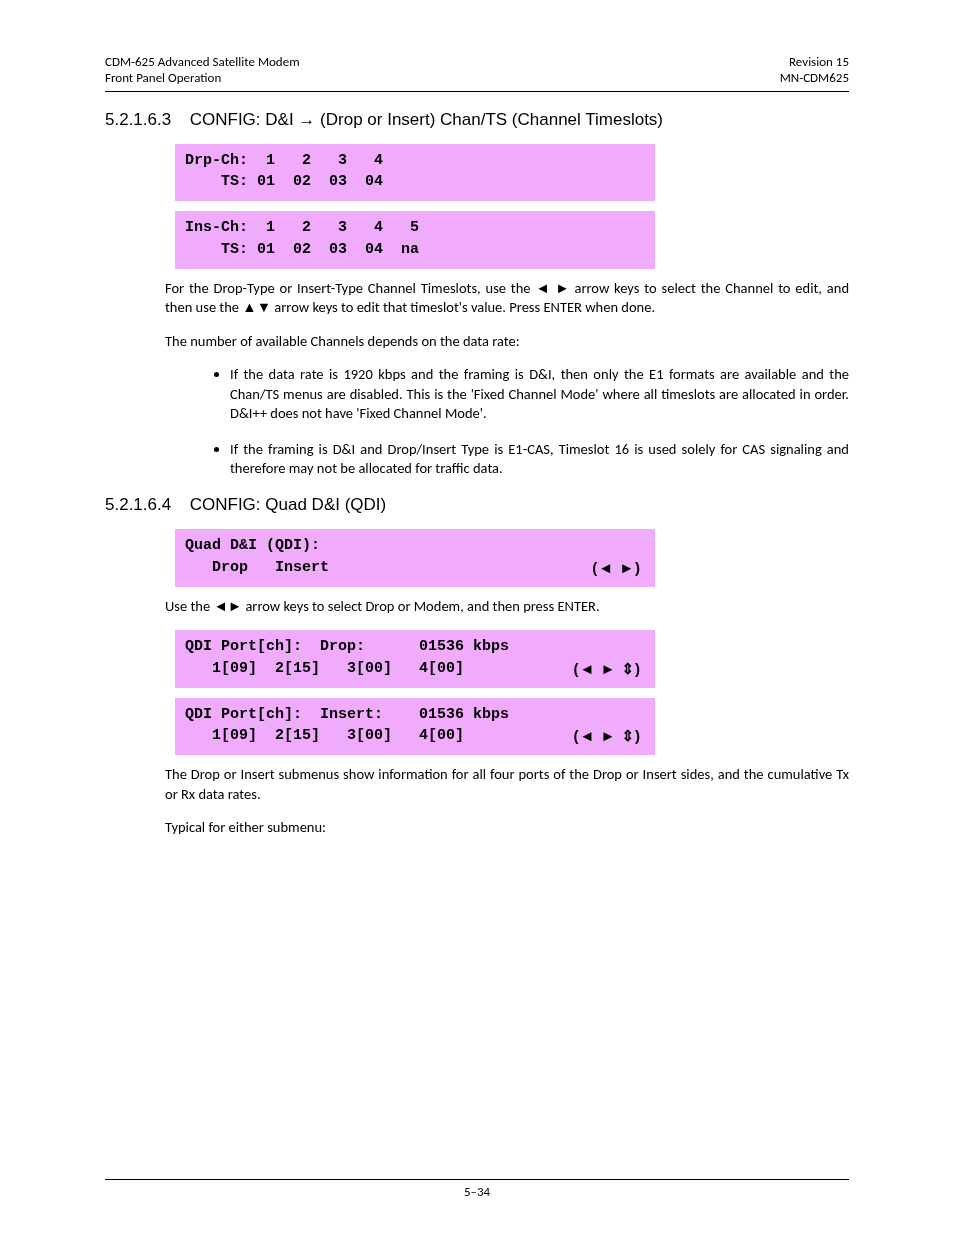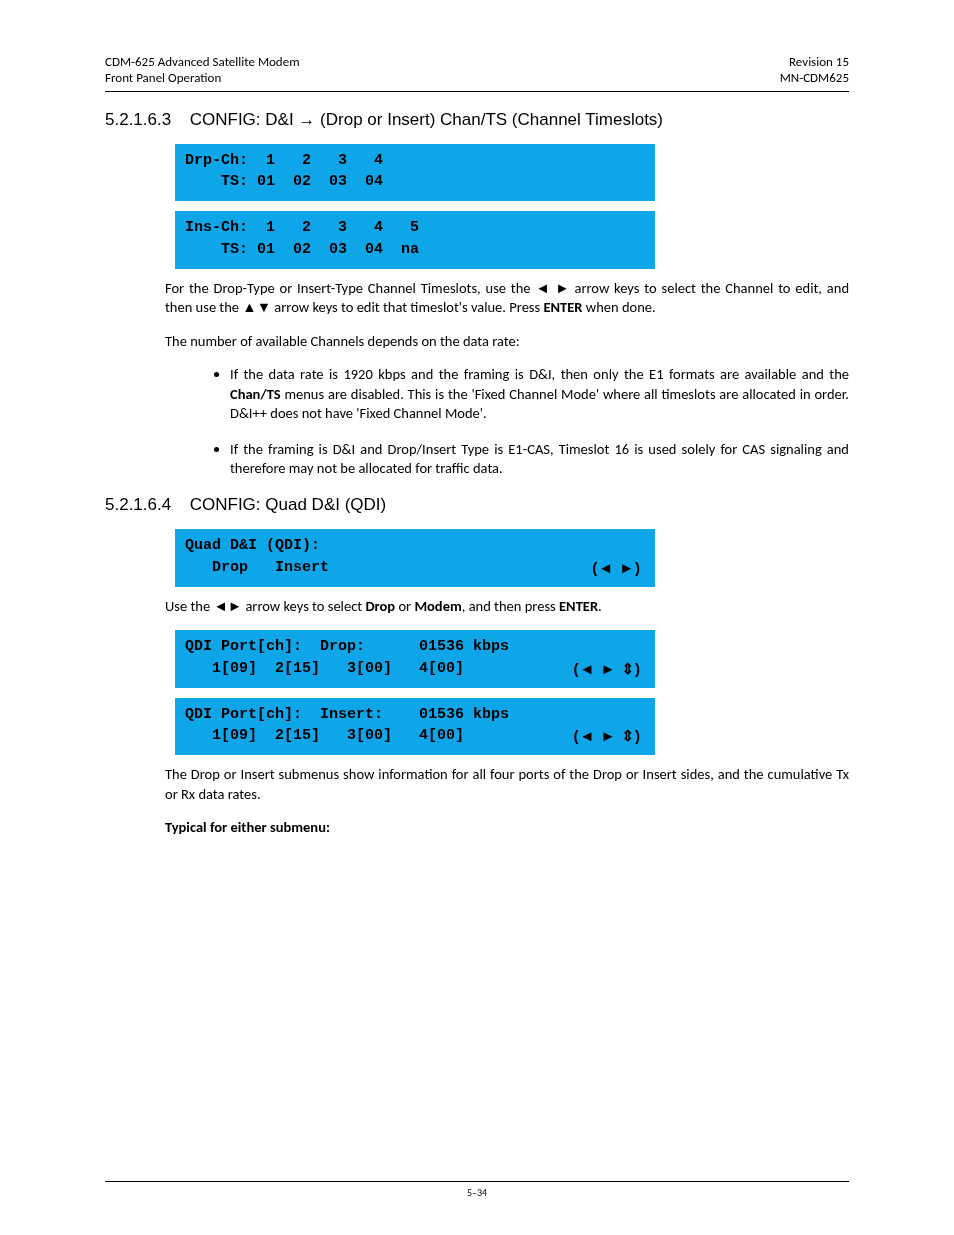--- a/index.html
+++ b/index.html
@@ -38,21 +38,21 @@
     display: inline-block;
     min-width: 80px;
   }
   h3.sub-heading {
     font-family: Arial, Helvetica, sans-serif;
     font-weight: bold;
     font-size: 16px;
     margin: 22px 0 12px 0;
   }
   .lcd {
-    background: #0ea5e9;
+    background: #f0abfc;
     font-family: "Courier New", monospace;
     font-weight: bold;
     font-size: 15px;
     white-space: pre;
     padding: 6px 10px 8px 10px;
     margin: 10px 0 10px 70px;
     width: 460px;
     line-height: 1.45;
     position: relative;
   }
@@ -72,28 +72,28 @@
   ul {
     margin: 6px 0 6px 60px;
     padding-left: 28px;
   }
   ul li {
     text-align: justify;
     margin-bottom: 16px;
     line-height: 1.35;
     margin-left: 37px;
   }
-  b { font-weight: bold; }
+  b { font-weight: normal; }
   .footer {
     position: absolute;
     bottom: 36px;
     left: 105px;
     right: 105px;
     text-align: center;
-    font-size: 10px;
+    font-size: 13px;
   }
   .footer-line {
     border: none;
     border-top: 1px solid #000;
     margin-bottom: 4px;
   }
   .arrow-sym {
     font-family: Arial, sans-serif;
   }
 </style>

